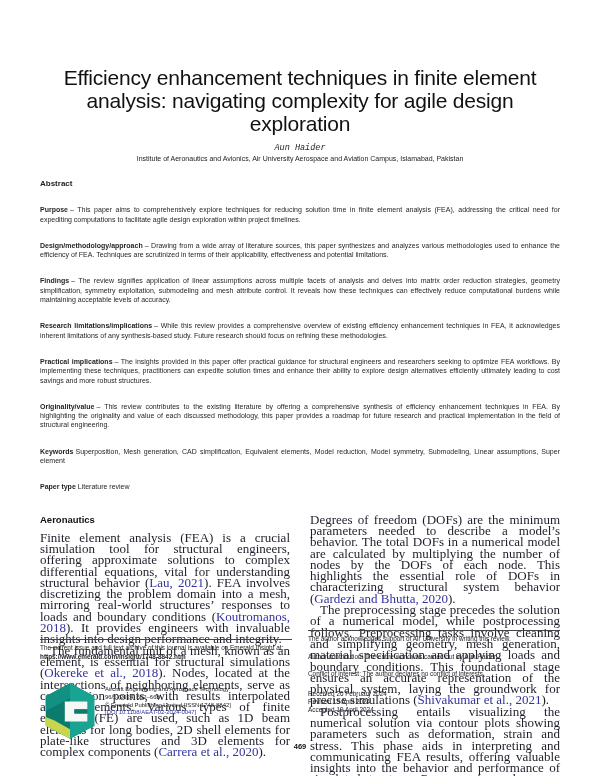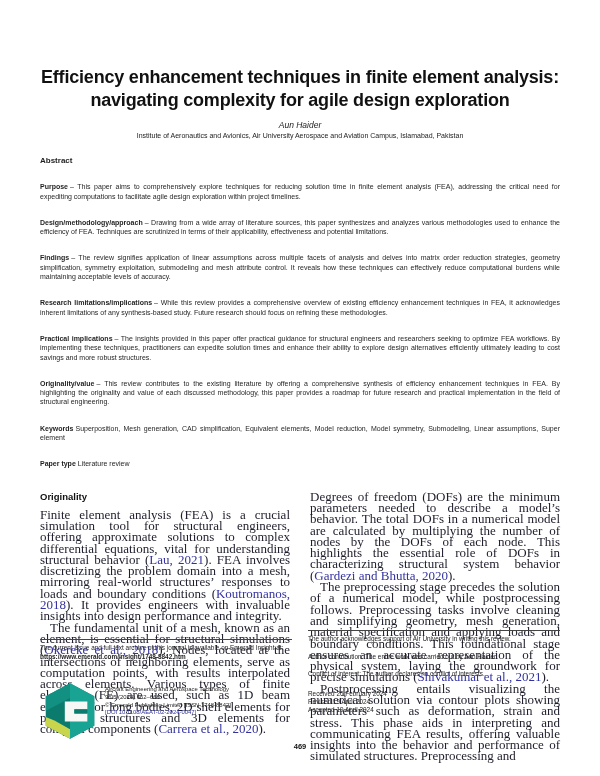--- a/index.html
+++ b/index.html
@@ -4,25 +4,25 @@
 <style>
   html,body{margin:0;padding:0;}
   body{
     width:600px;height:776px;background:#ffffff;position:relative;overflow:hidden;
     font-family:"Liberation Sans",sans-serif;color:#1c1c1c;
     -webkit-font-smoothing:antialiased;
   }
   .sheet{position:absolute;left:40px;right:40px;top:0;}
   
   .title{
-    margin-top:66px;text-align:center;font-weight:bold;color:#111;
-    font-size:18px;line-height:23px;letter-spacing:-0.2px;
+    margin-top:66px;text-align:center;font-weight:normal;color:#111;
+    font-size:21px;line-height:23px;letter-spacing:-0.2px;
   }
   .author{
-    margin-top:8px;text-align:center;font-family:Liberation Sans, sans-serif;
+    margin-top:8px;text-align:center;font-family:Liberation Mono, monospace;
     font-style:italic;font-size:8.5px;color:#222;
   }
   .affiliation{margin-top:2px;text-align:center;font-size:7px;color:#222;}
   
   .abstract{margin-top:17px;font-size:7px;line-height:9.3px;text-align:justify;color:#1f1f1f;}
   .abs-head{font-weight:bold;font-size:8px;margin:0 0 2px;}
   .abstract p{margin:0 0 17px;}
   .lbl{font-weight:bold;margin-right:2px;}
   .keywords{margin-top:5px !important;}
   .papertype{margin-top:6px !important;}
@@ -65,21 +65,21 @@
     <p><span class="lbl">Findings</span><span>– The review signifies application of linear assumptions across multiple facets of analysis and delves into matrix order reduction strategies, geometry simplification, symmetry exploitation, submodeling and mesh attribute control. It reveals how these techniques can effectively reduce computational burdens while maintaining acceptable levels of accuracy.</span></p>
     <p><span class="lbl">Research limitations/implications</span><span>– While this review provides a comprehensive overview of existing efficiency enhancement techniques in FEA, it acknowledges inherent limitations of any synthesis-based study. Future research should focus on refining these methodologies.</span></p>
     <p><span class="lbl">Practical implications</span><span>– The insights provided in this paper offer practical guidance for structural engineers and researchers seeking to optimize FEA workflows. By implementing these techniques, practitioners can expedite solution times and enhance their ability to explore design alternatives efficiently ultimately leading to cost savings and more robust structures.</span></p>
     <p><span class="lbl">Originality/value</span><span>– This review contributes to the existing literature by offering a comprehensive synthesis of efficiency enhancement techniques in FEA. By highlighting the originality and value of each discussed methodology, this paper provides a roadmap for future research and practical implementation in the field of structural engineering.</span></p>
     <p class="keywords"><span class="lbl">Keywords</span><span>Superposition, Mesh generation, CAD simplification, Equivalent elements, Model reduction, Model symmetry, Submodeling, Linear assumptions, Super element</span></p>
     <p class="papertype"><span class="lbl">Paper type</span><span>Literature review</span></p>
   </div>
 
   <div class="columns">
     <div class="col">
-      <p class="intro-head">Originality</p>
+      <p class="intro-head">Aeronautics</p>
       <p class="body-p"><span>Finite element analysis (FEA) is a crucial simulation tool for structural engineers, offering approximate solutions to complex differential equations, vital for understanding structural behavior (</span><span class="cite">Lau, 2021</span><span>). FEA involves discretizing the problem domain into a mesh, mirroring real-world structures’ responses to loads and boundary conditions (</span><span class="cite">Koutromanos, 2018</span><span>). It provides engineers with invaluable insights into design performance and integrity.</span></p>
       <p class="body-p indent"><span>The fundamental unit of a mesh, known as an element, is essential for structural simulations (</span><span class="cite">Okereke et al., 2018</span><span>). Nodes, located at the intersections of neighboring elements, serve as computation points, with results interpolated across elements. Various types of finite elements (FE) are used, such as 1D beam elements for long bodies, 2D shell elements for plate-like structures and 3D elements for complex components (</span><span class="cite">Carrera et al., 2020</span><span>).</span></p>
     </div>
     <div class="col">
       <p class="body-p"><span>Degrees of freedom (DOFs) are the minimum parameters needed to describe a model’s behavior. The total DOFs in a numerical model are calculated by multiplying the number of nodes by the DOFs of each node. This highlights the essential role of DOFs in characterizing structural system behavior (</span><span class="cite">Gardezi and Bhutta, 2020</span><span>).</span></p>
       <p class="body-p indent"><span>The preprocessing stage precedes the solution of a numerical model, while postprocessing follows. Preprocessing tasks involve cleaning and simplifying geometry, mesh generation, material specification and applying loads and boundary conditions. This foundational stage ensures an accurate representation of the physical system, laying the groundwork for precise simulations (</span><span class="cite">Shivakumar et al., 2021</span><span>).</span></p>
       <p class="body-p indent"><span>Postprocessing entails visualizing the numerical solution via contour plots showing parameters such as deformation, strain and stress. This phase aids in interpreting and communicating FEA results, offering valuable insights into the behavior and performance of simulated structures. Preprocessing and</span></p>
     </div>
   </div>
 

